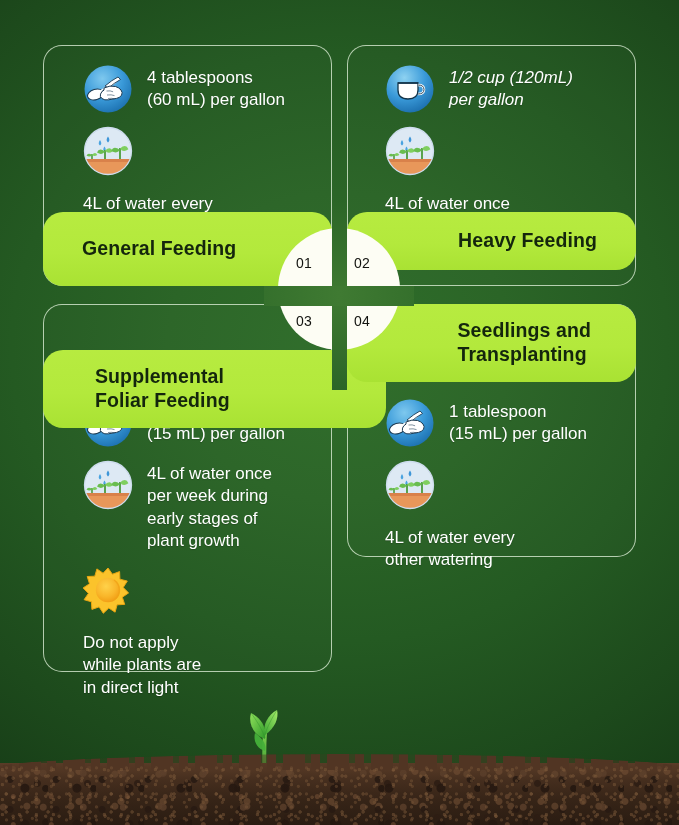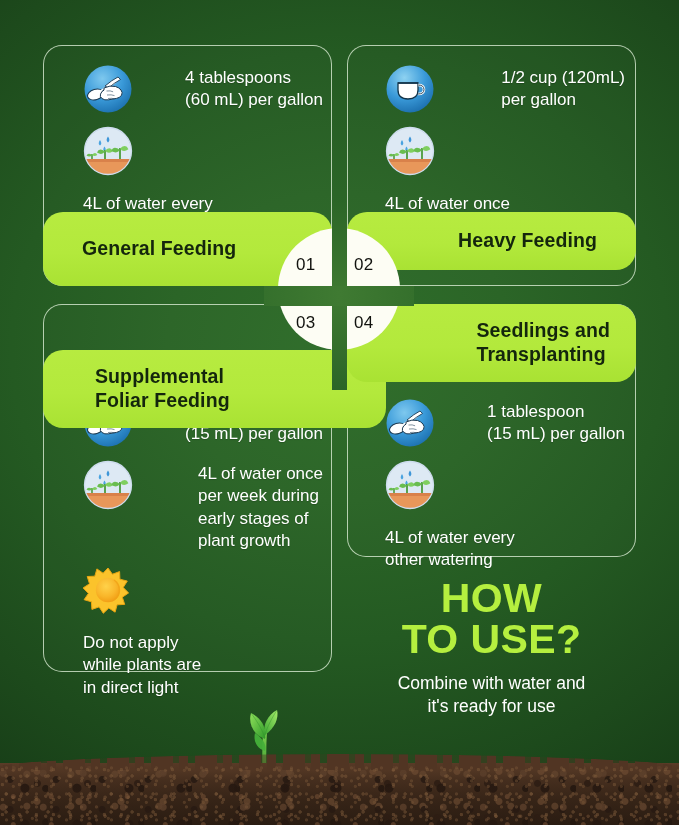--- a/index.html
+++ b/index.html
@@ -88,21 +88,21 @@
     position: absolute;
     background: linear-gradient(180deg, #b7eb40 0%, #b3e93c 55%, #a9e233 100%);
     border-radius: 20px;
     display: flex;
     align-items: center;
     z-index: 3;
   }
   #bar-1 { left: 43px;  top: 212px; width: 289px; height: 74px; justify-content: flex-start; padding-left: 39px; }
   #bar-2 { left: 347px; top: 212px; width: 289px; height: 58px; justify-content: flex-end;   padding-right: 39px; }
   #bar-3 { left: 43px;  top: 304px; width: 343px; height: 78px; justify-content: flex-start; padding-left: 52px; margin-top: 46px; }
-  #bar-4 { left: 347px; top: 304px; width: 289px; height: 78px; justify-content: flex-end;   padding-right: 26px; }
+  #bar-4 { left: 347px; top: 304px; width: 289px; height: 78px; justify-content: flex-end;   padding-right: 45px; }
 
   .bar-title {
     color: #14260d;
     font-size: 19.5px;
     font-weight: 700;
     line-height: 1.22;
     letter-spacing: .1px;
   }
   #bar-1 .bar-title, #bar-3 .bar-title { text-align: left; }
   #bar-2 .bar-title, #bar-4 .bar-title { text-align: left; }
@@ -127,37 +127,37 @@
     background: linear-gradient(180deg, #2b6527 0%, #3f7a32 50%, #2b6527 100%);
   }
   .cross-h {
     left: 264px; top: 286px; width: 150px; height: 20px;
     background: linear-gradient(90deg, #35702c 0%, #3f7a32 50%, #35702c 100%);
   }
   .num {
     position: absolute;
     z-index: 6;
     color: #12130f;
-    font-size: 17px;
+    font-size: 14px;
     font-weight: 400;
     letter-spacing: .3px;
   }
   #num-01 { left: 296px; top: 255px; }
   #num-02 { left: 354px; top: 255px; }
   #num-03 { left: 296px; top: 313px; }
   #num-04 { left: 354px; top: 313px; }
 
   
   .rows { position: absolute; z-index: 2; }
   #rows-1 { left: 83px;  top: 64px;  width: 240px; }
   #rows-2 { left: 385px; top: 64px;  width: 240px; }
   #rows-3 { left: 83px;  top: 398px; width: 240px; }
   #rows-4 { left: 385px; top: 398px; width: 240px; }
 
-  .row { display: flex; align-items: flex-start; gap: 14px; margin-bottom: 12px; justify-content: space-between; }
+  .row { display: flex; align-items: flex-start; gap: 14px; margin-bottom: 12px; }
   .row:last-child { margin-bottom: 0; flex-direction: column; }
 
   .ico { flex: 0 0 auto; width: 50px; height: 50px; }
   .row-text {
     color: #ffffff;
     font-size: 17px;
     line-height: 1.32;
     padding-top: 3px;
     text-shadow: 0 1px 1px rgba(0,0,0,.2);
   }
@@ -263,21 +263,21 @@
               <stop offset="100%" stop-color="#1a6cab"></stop>
             </radialGradient>
           </defs>
           <circle cx="25" cy="25" r="23.5" fill="url(#bl2)"></circle>
           <path d="M13 19 h20 v7 q0 9 -10 9 q-10 0 -10 -9 Z" fill="#fff" stroke="#123349" stroke-width="1.3"></path>
           <path d="M33 21 q6 0 6 4.5 q0 4.5 -6 4.5" fill="none" stroke="#fff" stroke-width="2.6"></path>
           <path d="M33 21 q6 0 6 4.5 q0 4.5 -6 4.5" fill="none" stroke="#123349" stroke-width=".9"></path>
           <path d="M13 19 h20" stroke="#123349" stroke-width="1.4"></path>
         </svg>
       </span>
-      <span class="row-text" style="white-space: pre-line;">1/2 cup (120mL)
+      <span class="row-text" style="white-space: pre-line; font-style: italic;">1/2 cup (120mL)
 per gallon</span>
     </div>
     <div class="row">
       <span class="ico">
         <svg viewBox="0 0 50 50" width="50" height="50">
           <defs>
               <clipPath id="c2">
                 <circle cx="25" cy="25" r="23.5"></circle>
               </clipPath>
             </defs>
@@ -459,26 +459,20 @@
   </div>
 
   <div class="cross-v"></div>
   <div class="cross-h"></div>
 
   <span class="num" id="num-01">01</span>
   <span class="num" id="num-02">02</span>
   <span class="num" id="num-03">03</span>
   <span class="num" id="num-04">04</span>
 
-  <div id="howto">
-    <div class="howto-line">HOW</div>
-    <div class="howto-line">TO USE?</div>
-    <div class="howto-sub" style="white-space: pre-line;">Combine with water and
-it's ready for use</div>
-  </div>
 
   <div class="sprout">
     <svg viewBox="0 0 62 78" width="62" height="78">
       <defs>
         <linearGradient id="lf1" x1="0" y1="0" x2="1" y2="1">
           <stop offset="0%" stop-color="#8fe05a"></stop>
             <stop offset="100%" stop-color="#2f9a2a"></stop>
         </linearGradient>
         <linearGradient id="lf2" x1="1" y1="0" x2="0" y2="1">
           <stop offset="0%" stop-color="#a6ec6a"></stop>

